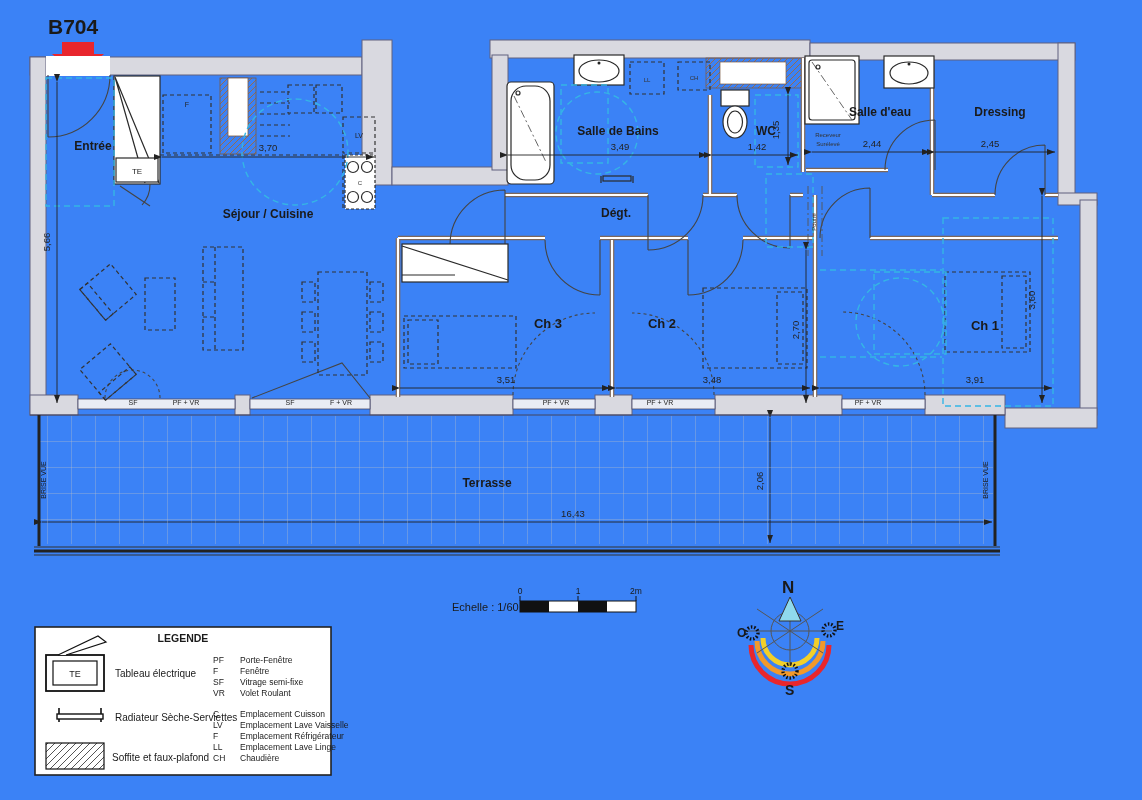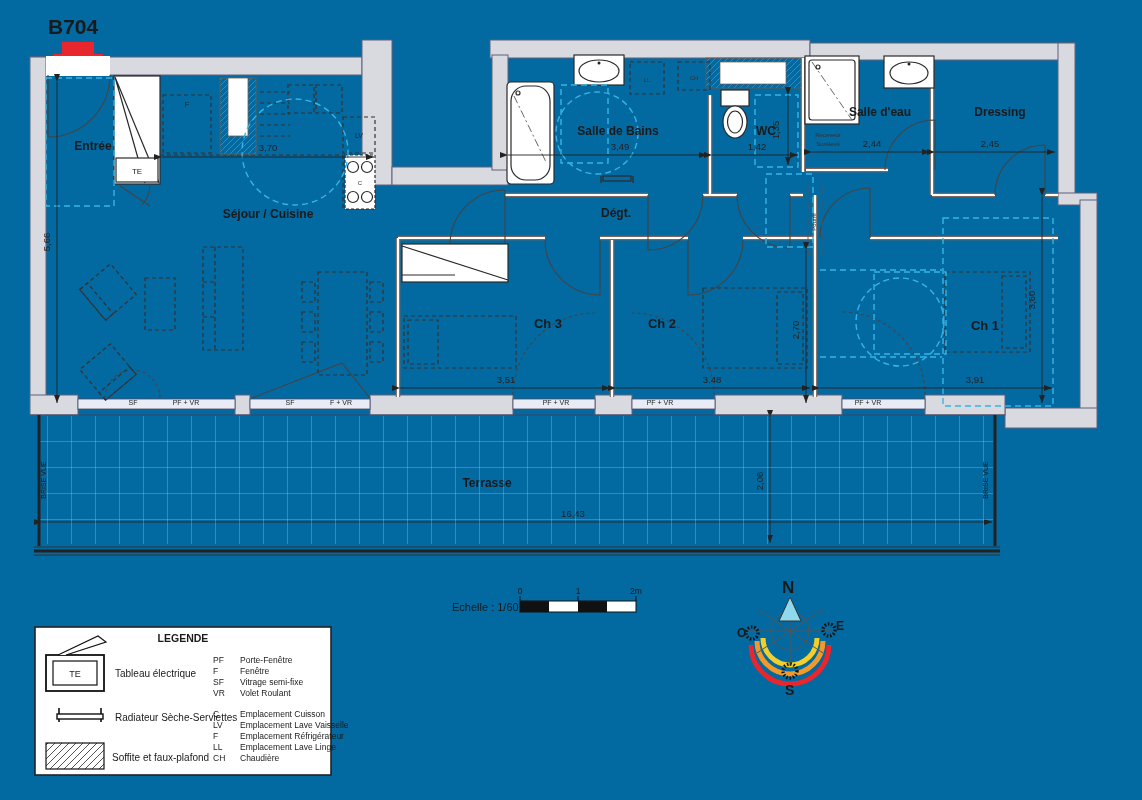--- a/index.html
+++ b/index.html
@@ -1,16 +1,16 @@
 <!DOCTYPE html>
 <html><head>
 <meta charset="utf-8">
 <style>
   html,body{margin:0;padding:0;background:#ffffff;}
-  .stage{position:relative;width:1142px;height:800px;background:#0369a1;overflow:hidden;
+  .stage{position:relative;width:1142px;height:800px;background:#3b82f6;overflow:hidden;
          font-family:"Liberation Sans", sans-serif;}
   svg{display:block}
   text{fill:#1a1a1a;font-family:"Liberation Sans", sans-serif;}
   .room-label{font-size:12px;font-weight:bold;}
   .room-label-lg{font-size:13px;font-weight:bold;}
   .dim{font-size:9.5px;fill:#222;}
   .tiny{font-size:7px;fill:#222;}
   .micro{font-size:6px;fill:#333;}
   .wall{fill:#d9d9e0;stroke:#60607e;stroke-width:1;}
   .win{fill:#e9ecf4;stroke:#4a4a68;stroke-width:0.8;}

